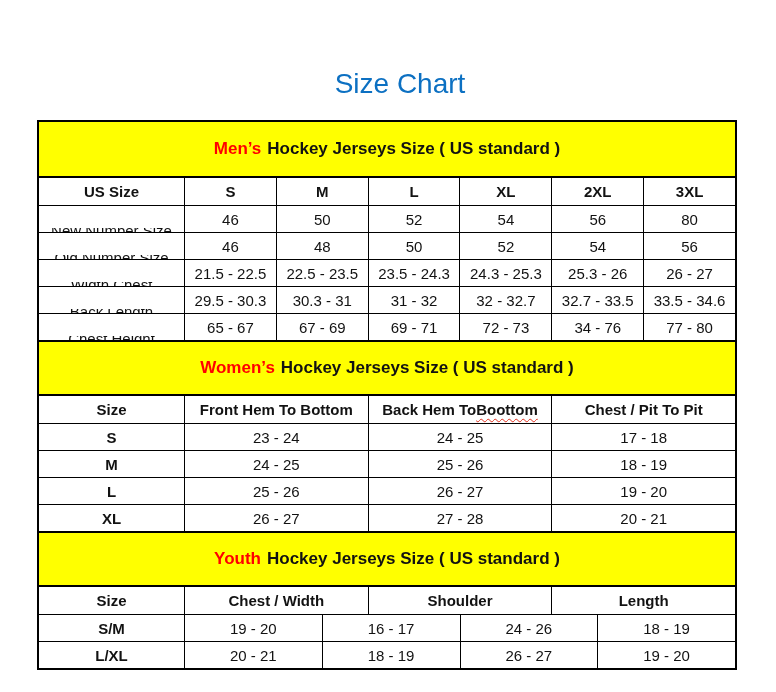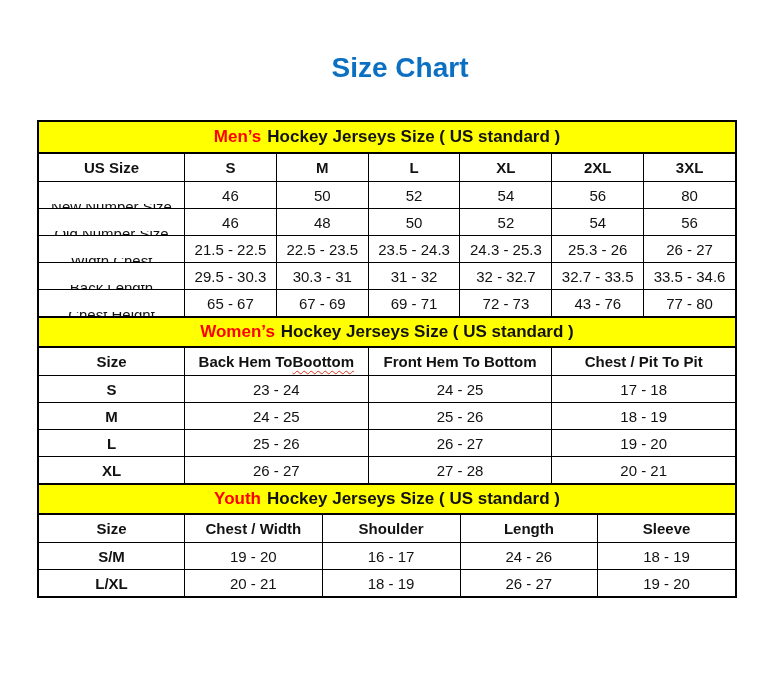--- a/index.html
+++ b/index.html
@@ -8,39 +8,39 @@
     width: 776px; height: 692px;
     font-family: "Liberation Sans", sans-serif;
     color: #121212;
     position: relative;
     overflow: hidden;
   }
   .screen { position: absolute; inset: 0; width: 776px; height: 692px; background: #fff; }
 
   .page-title {
     position: absolute;
-    top: 52px; left: 0; right: 0;
+    top: 68px; left: 0; right: 0;
     text-align: center;
     font-size: 28px;
-    font-weight: 700;
+    font-weight: 400;
     letter-spacing: 0px;
     color: var(--title-blue, #0C70C2);
     margin-left: 24px;
   }
 
   .sizes-table {
     position: absolute;
     left: 37px; top: 120px;
     width: 700px;
     border: 2px solid var(--border-black, #000);
     background: #fff;
   }
 
   .banner {
-    height: 32px;
+    height: 56px;
     background: var(--banner-yellow, #FFFF00);
     border-bottom: 2px solid var(--border-black, #000);
     display: flex;
     align-items: center;
     justify-content: center;
     font-size: 17px;
     font-weight: 700;
     white-space: nowrap;
   }
   .section:not(:first-child) .banner { border-top: 2px solid var(--border-black, #000); align-items: center; }
@@ -131,36 +131,36 @@
             <div class="cell">32 - 32.7</div>
             <div class="cell">32.7 - 33.5</div>
             <div class="cell">33.5 - 34.6</div>
           </div>
           <div class="row">
             <div class="cell first-col row-label">Chest Height</div>
             <div class="cell">65 - 67</div>
             <div class="cell">67 - 69</div>
             <div class="cell">69 - 71</div>
             <div class="cell">72 - 73</div>
-            <div class="cell">43 - 76</div>
+            <div class="cell">34 - 76</div>
             <div class="cell">77 - 80</div>
           </div>
         </div>
     </div>
 
     <div class="section section-womens">
       <div class="banner">
         <span class="highlight">Women’s</span>
         <span>Hockey Jerseys Size ( US standard )</span>
       </div>
       <div class="rows">
           <div class="row header-row">
             <div class="cell first-col">Size</div>
+            <div class="cell">Front Hem To Bottom</div>
             <div class="cell">Back Hem To <span class="squiggle">Boottom</span></div>
-            <div class="cell">Front Hem To Bottom</div>
             <div class="cell">Chest / Pit To Pit</div>
           </div>
           <div class="row">
             <div class="cell first-col row-label">S</div>
             <div class="cell">23 - 24</div>
             <div class="cell">24 - 25</div>
             <div class="cell">17 - 18</div>
           </div>
           <div class="row">
             <div class="cell first-col row-label">M</div>
@@ -187,21 +187,20 @@
       <div class="banner">
         <span class="highlight">Youth</span>
         <span>Hockey Jerseys Size ( US standard )</span>
       </div>
       <div class="rows">
           <div class="row header-row">
             <div class="cell first-col">Size</div>
             <div class="cell">Chest / Width</div>
             <div class="cell">Shoulder</div>
             <div class="cell">Length</div>
-            <div class="cell">Sleeve</div>
           </div>
           <div class="row">
             <div class="cell first-col row-label">S/M</div>
             <div class="cell">19 - 20</div>
             <div class="cell">16 - 17</div>
             <div class="cell">24 - 26</div>
             <div class="cell">18 - 19</div>
           </div>
           <div class="row">
             <div class="cell first-col row-label">L/XL</div>

